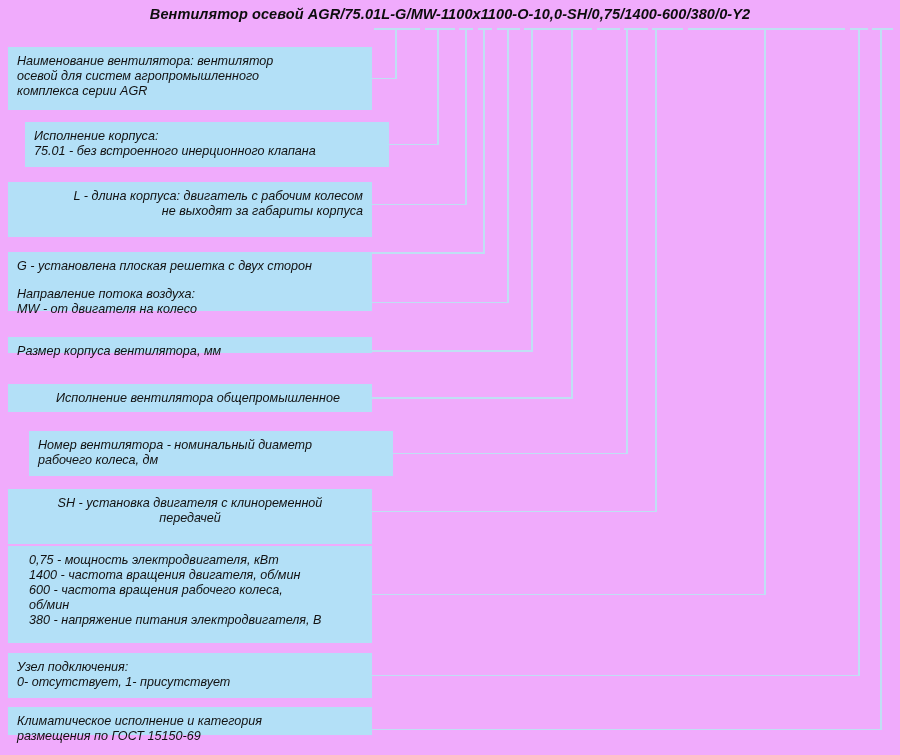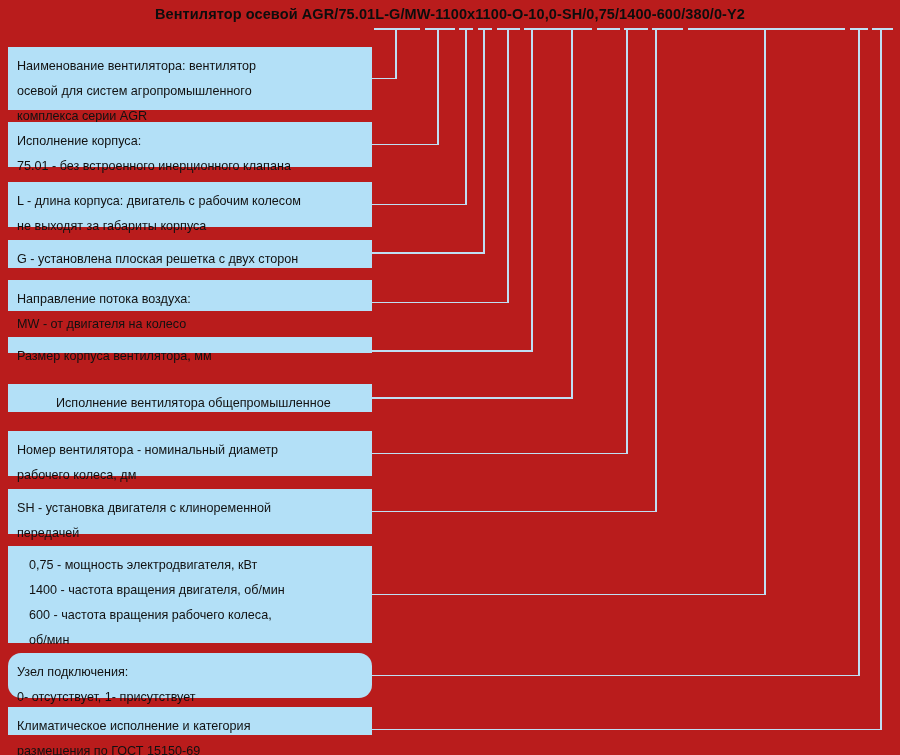--- a/index.html
+++ b/index.html
@@ -11,21 +11,22 @@
   body {
     font-family: "Liberation Sans", "DejaVu Sans", sans-serif;
     color: #1a1a1a;
     -webkit-font-smoothing: antialiased;
   }
   #stage {
     position: relative;
     width: 900px;
     height: 755px;
     overflow: hidden;
-    background: #b91c1c;
+    background: #f0abfc;
+    font-style: italic;
   }
 
   
   #title-row {
     position: absolute;
     left: 0;
     top: 5px;
     width: 900px;
     height: 22px;
     text-align: center;
@@ -50,21 +51,21 @@
 
   
   .box {
     position: absolute;
     left: 8px;
     width: 364px;
     box-sizing: border-box;
     background: #b3e0f7;
     color: #111111;
     font-size: 12.6px;
-    line-height: 25px;
+    line-height: 15px;
     padding: 7px 9px 7px 9px;
     white-space: pre-line;
   }
 </style>
 </head>
 <body>
 
 <div id="stage">
 
   <div id="title-row">
@@ -95,37 +96,37 @@
       <path d="M 656 29 L 656 511.5 L 372 511.5" fill="none" stroke="#bfdff3" stroke-width="1.6" shape-rendering="crispEdges"></path>
       <path d="M 765 29 L 765 594.5 L 372 594.5" fill="none" stroke="#bfdff3" stroke-width="1.6" shape-rendering="crispEdges"></path>
       <path d="M 859 29 L 859 675.5 L 372 675.5" fill="none" stroke="#bfdff3" stroke-width="1.6" shape-rendering="crispEdges"></path>
       <path d="M 881 29 L 881 729.5 L 372 729.5" fill="none" stroke="#bfdff3" stroke-width="1.6" shape-rendering="crispEdges"></path>
     </svg>
 
   <div id="boxes">
       <div class="box" style="top: 47px; height: 63px;">Наименование вентилятора: вентилятор
 осевой для систем агропромышленного
 комплекса серии AGR</div>
-      <div class="box" style="top: 122px; height: 45px;">Исполнение корпуса:
+      <div class="box" style="top: 122px; height: 45px; margin-left: 17px;">Исполнение корпуса:
 75.01 - без встроенного инерционного клапана</div>
-      <div class="box" style="top: 182px; height: 45px;">L - длина корпуса: двигатель с рабочим колесом
+      <div class="box" style="top: 182px; height: 55px; text-align: right;">L - длина корпуса: двигатель с рабочим колесом
 не выходят за габариты корпуса</div>
-      <div class="box" style="top: 240px; height: 28px;">G - установлена плоская решетка с двух сторон</div>
+      <div class="box" style="top: 252px; height: 28px;">G - установлена плоская решетка с двух сторон</div>
       <div class="box" style="top: 280px; height: 31px;">Направление потока воздуха:
 MW - от двигателя на колесо</div>
       <div class="box" style="top: 337px; height: 16px;">Размер корпуса вентилятора, мм</div>
       <div class="box" style="top: 384px; height: 28px; padding-left: 48px;">Исполнение вентилятора общепромышленное</div>
-      <div class="box" style="top: 431px; height: 45px;">Номер вентилятора - номинальный диаметр
+      <div class="box" style="top: 431px; height: 45px; margin-left: 21px;">Номер вентилятора - номинальный диаметр
 рабочего колеса, дм</div>
-      <div class="box" style="top: 489px; height: 45px;">SH - установка двигателя с клиноременной
+      <div class="box" style="top: 489px; height: 55px; text-align: center;">SH - установка двигателя с клиноременной
 передачей</div>
       <div class="box" style="top: 546px; height: 97px; padding-left: 21px;">0,75 - мощность электродвигателя, кВт
 1400 - частота вращения двигателя, об/мин
 600 - частота вращения рабочего колеса,
 об/мин
 380 - напряжение питания электродвигателя, В</div>
-      <div class="box" style="top: 653px; height: 45px; border-radius: 13px;">Узел подключения:
+      <div class="box" style="top: 653px; height: 45px;">Узел подключения:
 0- отсутствует, 1- присутствует</div>
       <div class="box" style="top: 707px; height: 28px;">Климатическое исполнение и категория
 размещения по ГОСТ 15150-69</div>
     </div>
 
 </div>
 
 </body></html>

